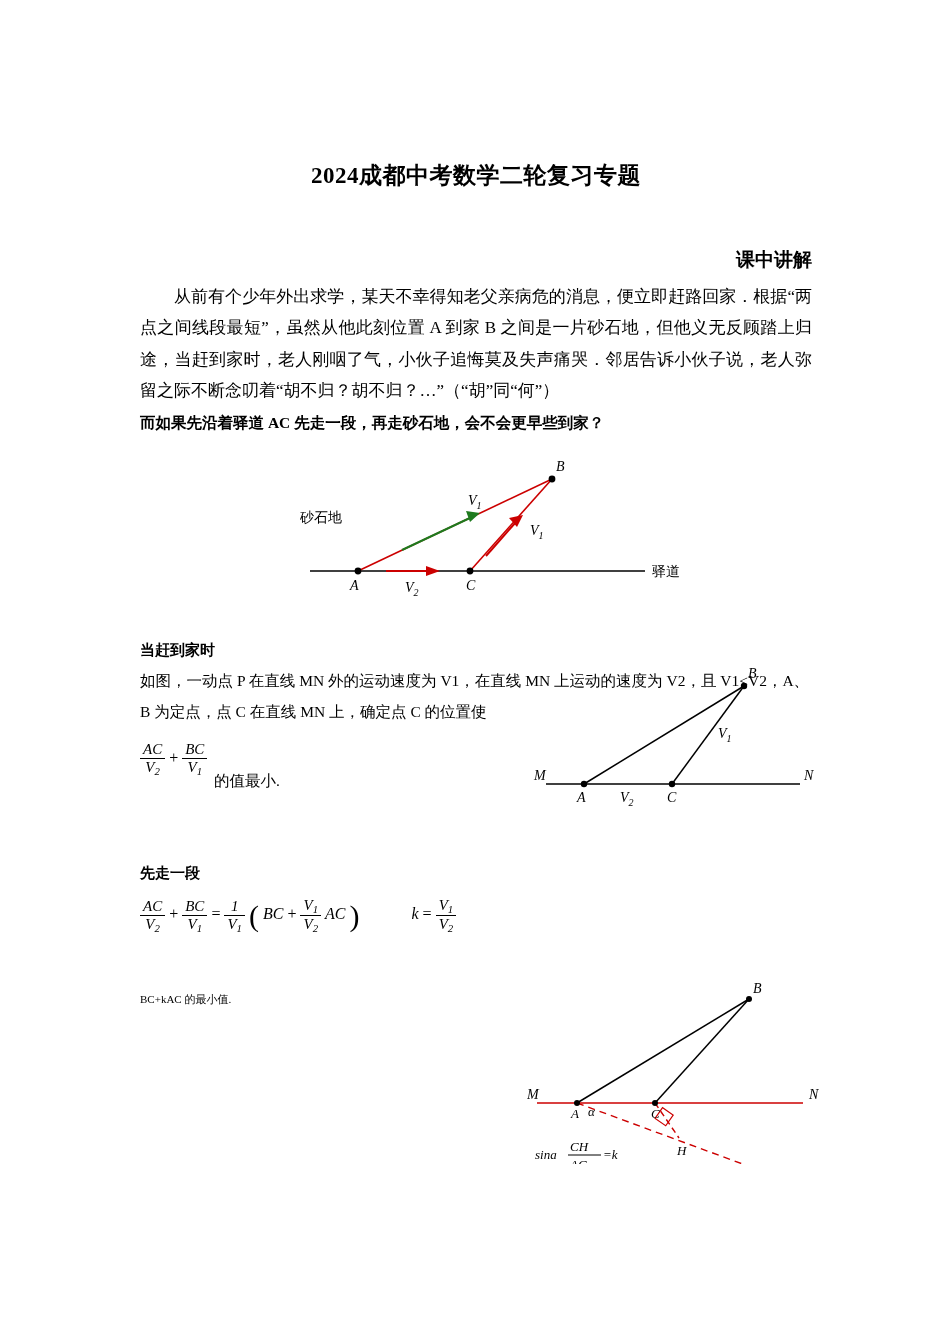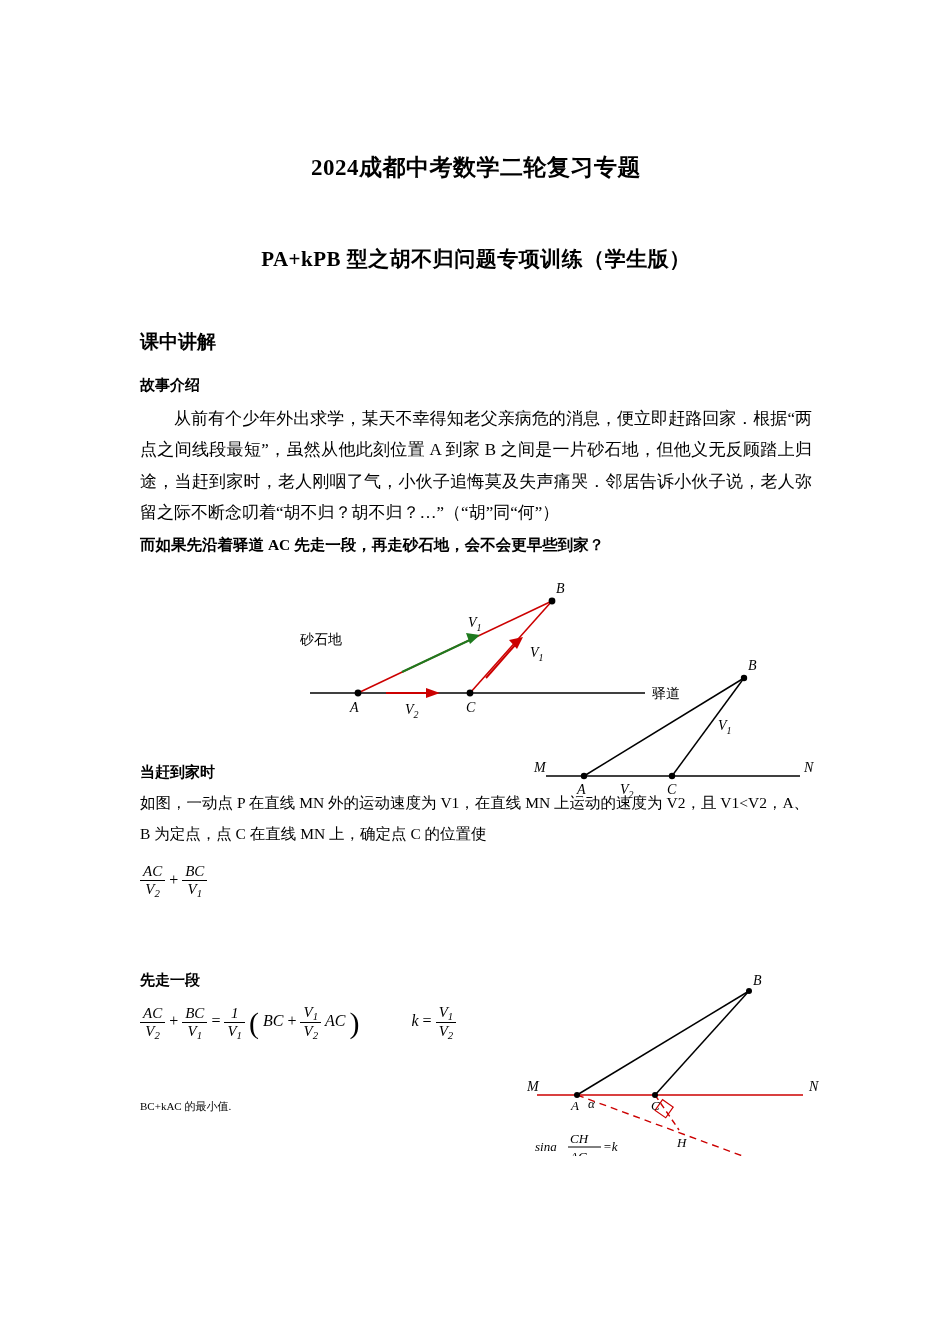--- a/index.html
+++ b/index.html
@@ -8,21 +8,21 @@
     background: #ffffff;
   }
   body {
     font-family: "Liberation Serif", "DejaVu Serif", serif;
     color: #000000;
   }
   .page {
     position: relative;
     width: 950px;
     height: 1156px;
-    margin: 0 auto;
+    margin: 8px auto;
     background: #ffffff;
     overflow: hidden;
   }
   .content {
     position: absolute;
     left: 140px;
     top: 0;
     width: 672px;
   }
   .title1 {
@@ -36,20 +36,21 @@
     text-align: center;
     font-weight: bold;
     font-size: 21px;
     margin-top: 62px;
     letter-spacing: 0.5px;
   }
   .h-section {
     font-weight: bold;
     font-size: 19px;
     margin-top: 56px;
+    text-align: right;
   }
   .h-sub {
     font-weight: bold;
     font-size: 15px;
     margin-top: 21px;
   }
   .para {
     font-size: 17px;
     line-height: 1.85;
     margin-top: 8px;
@@ -130,25 +131,23 @@
     position: relative;
   }
 </style>
 </head>
 <body>
 
 <div class="page">
   <div class="content">
 
     <div class="title1">2024成都中考数学二轮复习专题</div>
-    <div class="title2">PA+kPB 型之胡不归问题专项训练（学生版）</div>
 
     <div class="h-section">课中讲解</div>
 
-    <div class="h-sub">故事介绍</div>
     <div class="para indent">从前有个少年外出求学，某天不幸得知老父亲病危的消息，便立即赶路回家．根据“两点之间线段最短”，虽然从他此刻位置 A 到家 B 之间是一片砂石地，但他义无反顾踏上归途，当赶到家时，老人刚咽了气，小伙子追悔莫及失声痛哭．邻居告诉小伙子说，老人弥留之际不断念叨着“胡不归？胡不归？…”（“胡”同“何”）</div>
     <div class="bold-line">而如果先沿着驿道 AC 先走一段，再走砂石地，会不会更早些到家？</div>
 
     <div class="fig1">
       <svg width="420" height="160" viewBox="0 0 420 160">
 
         <line x1="20" y1="122" x2="355" y2="122" stroke="#000" stroke-width="1.6"></line>
 
         <line x1="68" y1="122" x2="262" y2="30" stroke="#cc0000" stroke-width="1.6"></line>
 
@@ -185,20 +184,21 @@
       <span class="frac">
         <span class="num">AC</span>
         <span class="den"><span>V</span><span class="sub">2</span></span>
       </span>
       <span>+</span>
       <span class="frac">
         <span class="num">BC</span>
         <span class="den"><span>V</span><span class="sub">1</span></span>
       </span>
     </div>
+    <div class="value-min">的值最小.</div>
 
     <div class="h-sub" style="margin-top:72px;">先走一段</div>
 
     <div class="analysis-row">
       <div class="mathline">
         <span class="frac">
           <span class="num">AC</span>
           <span class="den"><span>V</span><span class="sub">2</span></span>
         </span>
         <span>+</span>

